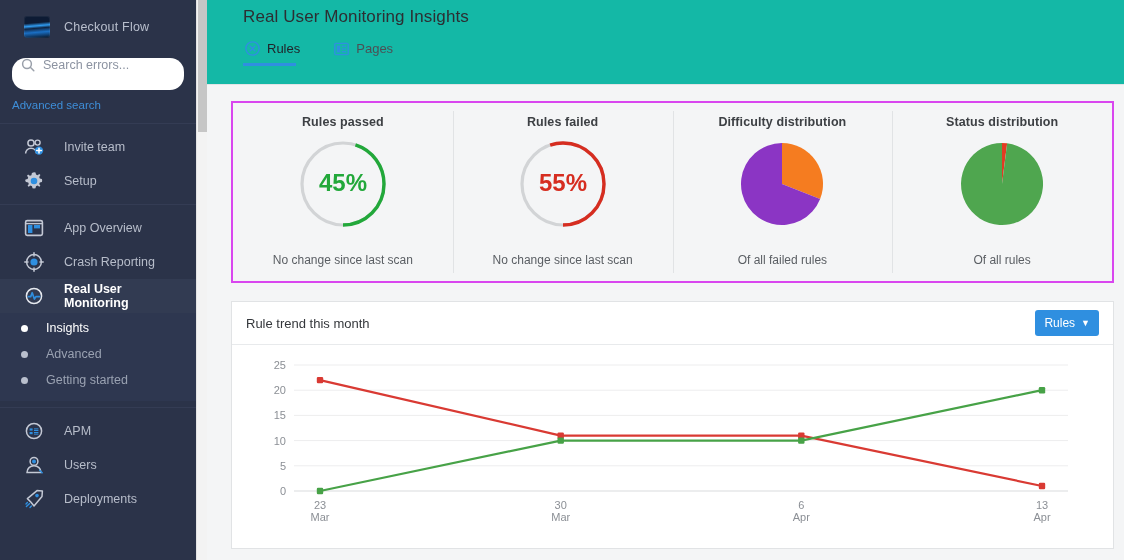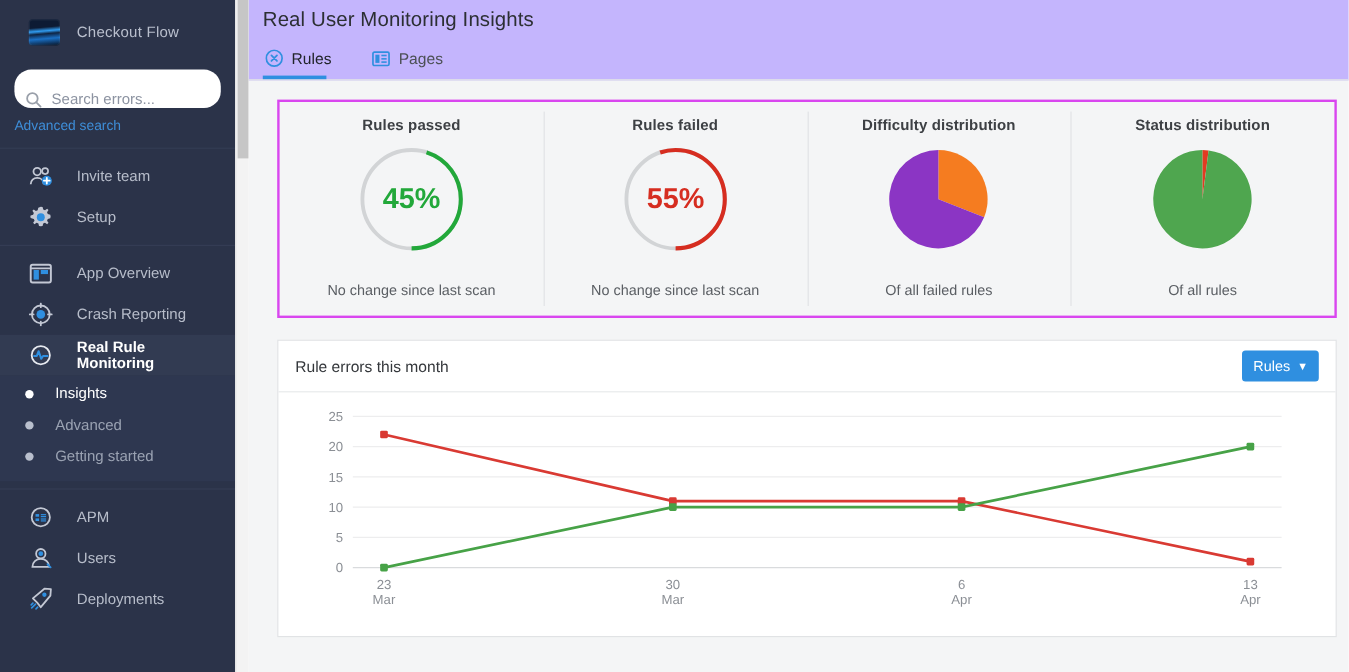--- a/index.html
+++ b/index.html
@@ -28,21 +28,21 @@
     width: 26px; height: 22px; border-radius: 3px; margin-right: 14px;
     background: linear-gradient(175deg, #0d1b34 0%, #0d1b34 32%, #2f9bf0 45%,
                 #0f2544 55%, #1a6fc4 72%, #07101f 100%);
     box-shadow: inset 0 0 0 1px rgba(255,255,255,.06);
     flex: 0 0 26px;
   }
   .brand-title { font-size: 12.5px; color: #b9bfcd; letter-spacing: .2px; }
 
   .search-wrap { padding: 4px 12px 0 12px; }
   .search-box {
-    display: flex; align-items: flex-end;
+    display: flex; align-items: flex-start;
     height: 32px; background: #fff; border-radius: 14px;
     padding: 0 9px;
   }
   .search-box svg { flex: 0 0 14px; }
   .search-input {
     border: 0; outline: 0; background: transparent;
     font-family: "Liberation Sans", sans-serif;
     font-size: 12.5px; color: #6b7280;
     margin-left: 8px; width: 130px; padding: 0;
   }
@@ -85,21 +85,21 @@
     position: absolute; left: 1px; top: 0; width: 9px; height: 132px;
     background: #c6c6c6; border-radius: 0;
   }
 
   
   #main {
     flex: 1 1 auto; height: 560px; margin-left: 11px;
     background: #f4f5f6; position: relative; overflow: hidden;
   }
   .page-head {
-    background: #c4b5fd; padding: 0 0 0 12px; height: 67px;
+    background: #14b8a6; padding: 0 0 0 36px; height: 85px;
     border-bottom: 1px solid #e2e4e6;
   }
   .page-title {
     font-size: 17px; color: #2c2f33; padding-top: 7px; margin: 0;
     font-weight: normal; letter-spacing: .1px;
   }
   .tabs { display: flex; margin-top: 8px; }
   .tab {
     display: flex; align-items: center; gap: 7px;
     padding: 6px 10px 9px 2px; margin-right: 22px;
@@ -226,21 +226,21 @@
         </span>
         <span>Crash Reporting</span>
       </div>
       <div class="nav-item active-section current">
         <span class="ico">
           <svg width="20" height="20" viewBox="0 0 20 20">
             <circle cx="10" cy="10" r="7.6" fill="none" stroke="#e6e9ef" stroke-width="1.5"></circle>
             <path d="M4.4 10.6h2.3l1.5-3.9 2.2 6.3 1.5-2.4h3.7" fill="none" stroke="#2f8fe0" stroke-width="1.7" stroke-linejoin="round" stroke-linecap="round"></path>
           </svg>
         </span>
-        <span>Real Rule Monitoring</span>
+        <span>Real User Monitoring</span>
       </div>
 
       <div class="sub-group">
         <div class="sub-item current">
           <span class="dot"></span>
           <span>Insights</span>
         </div>
         <div class="sub-item">
           <span class="dot"></span>
           <span>Advanced</span>
@@ -366,21 +366,21 @@
                 <path d="M 46 46 L 46.00 5.00 A 41 41 0 0 1 51.14 5.32 Z" fill="#e23b22"></path>
                 <path d="M 46 46 L 51.14 5.32 A 41 41 0 1 1 46.00 5.00 Z" fill="#4fa64f"></path>
               </svg>
           </div>
           <div class="stat-foot">Of all rules</div>
         </div>
       </div>
 
       <div class="panel">
         <div class="panel-head">
-          <div class="panel-title">Rule errors this month</div>
+          <div class="panel-title">Rule trend this month</div>
           <button class="btn-primary">
             <span>Rules</span>
             <span class="caret">▼</span>
           </button>
         </div>
         <div class="chart-area">
           <svg width="860" height="190" viewBox="0 0 860 190" id="line-chart">
               <line x1="56" y1="140.0" x2="830" y2="140.0" stroke="#d9dbdd" stroke-width="1"></line>
               <text x="48" y="144.0" text-anchor="end" font-size="11" fill="#8b8f95">0</text>
               <line x1="56" y1="114.8" x2="830" y2="114.8" stroke="#ededee" stroke-width="1"></line>

